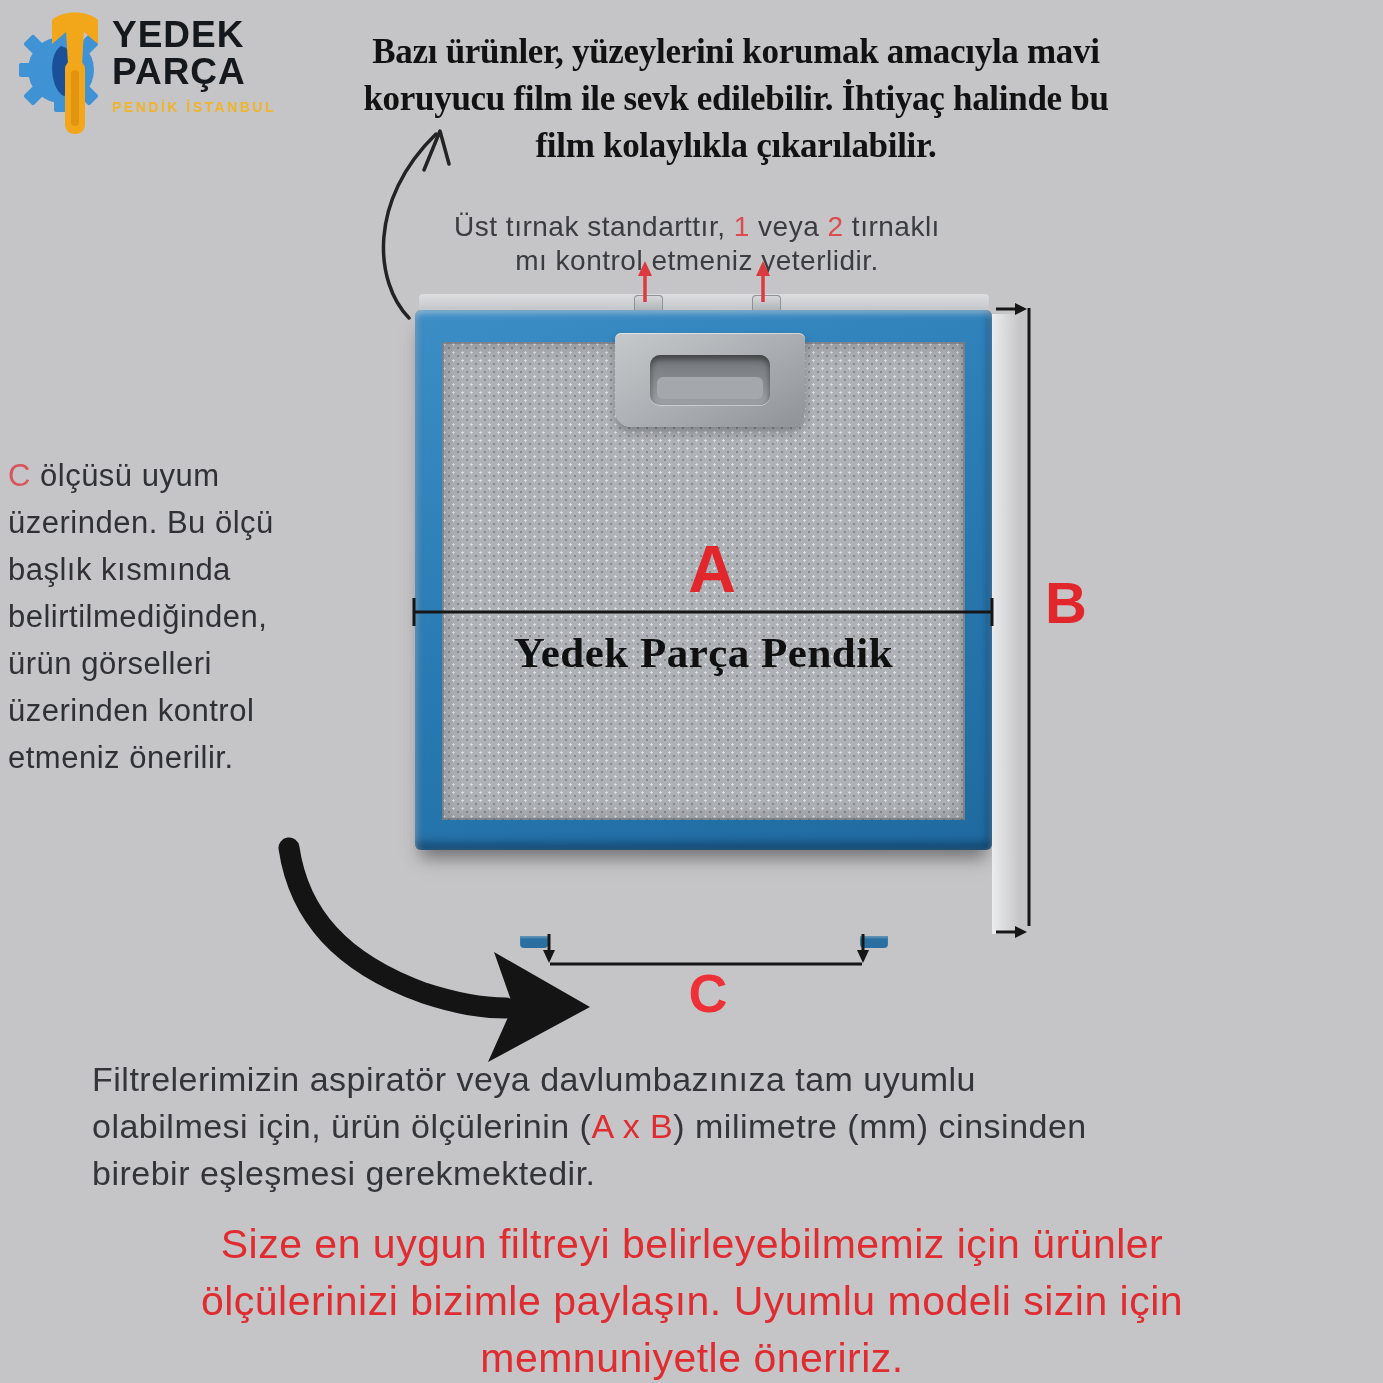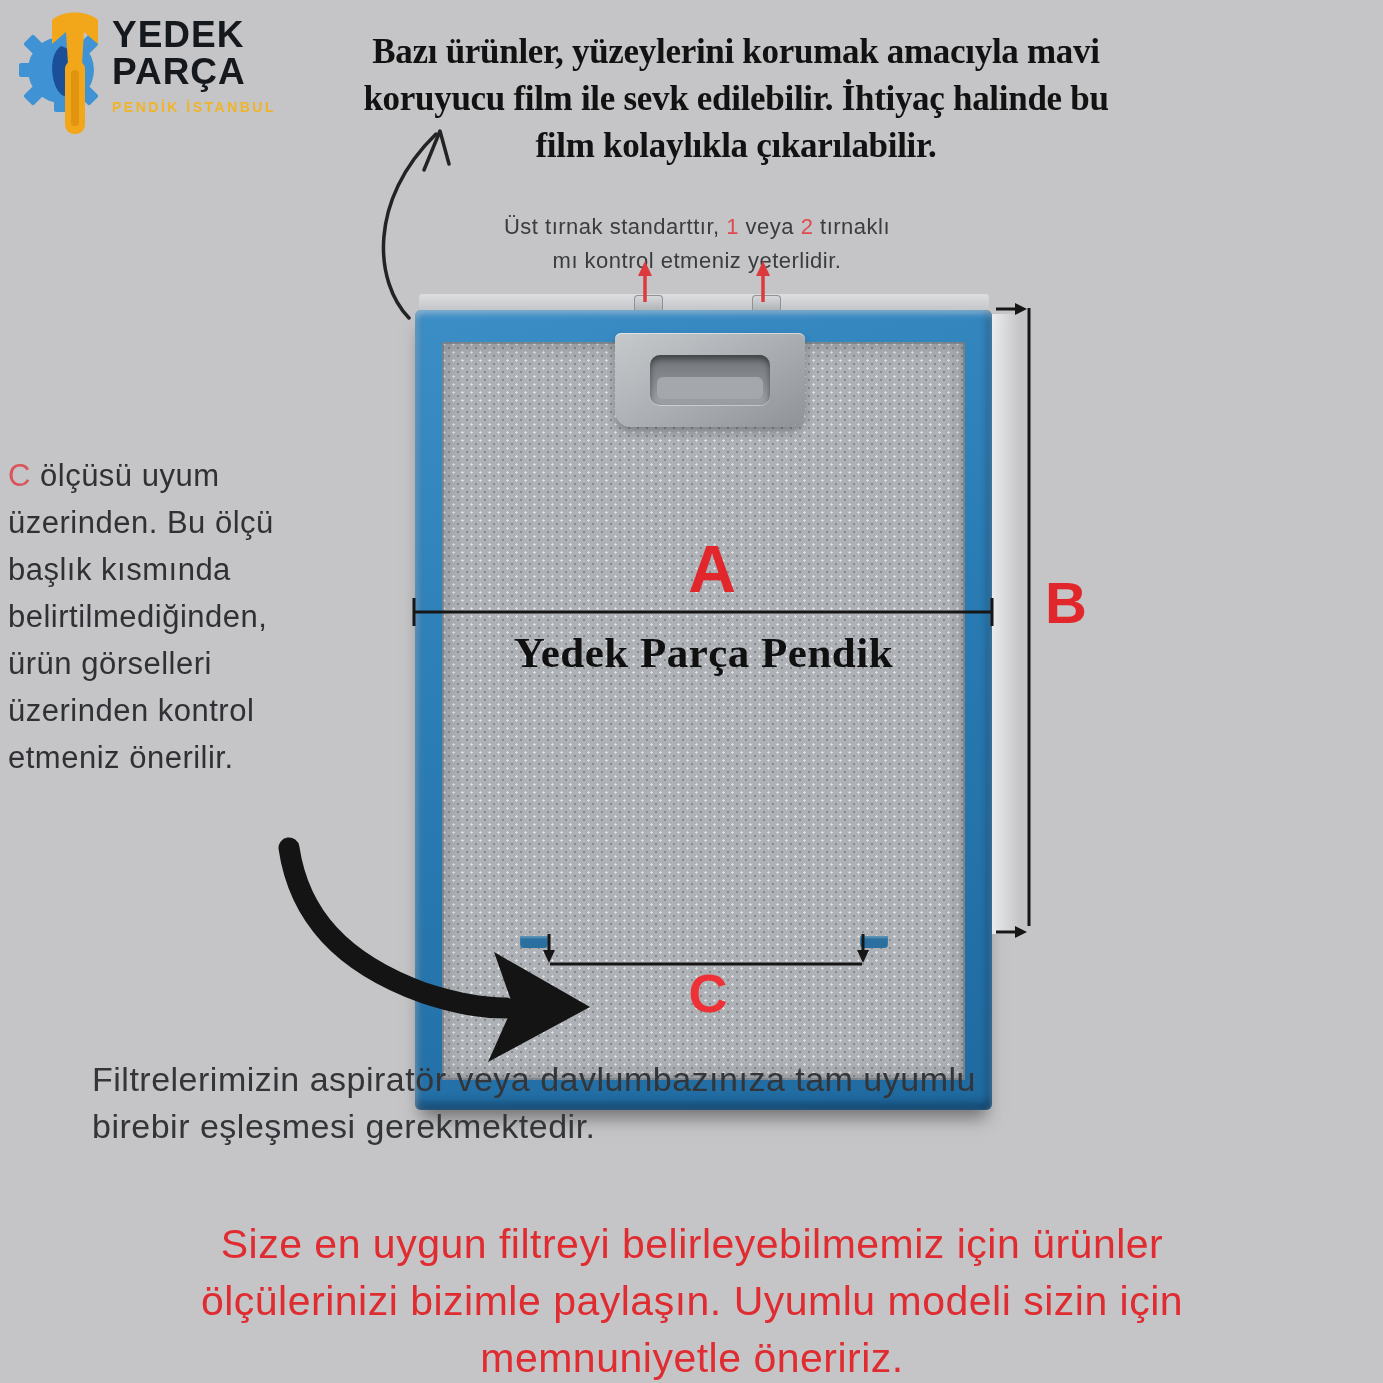--- a/index.html
+++ b/index.html
@@ -21,21 +21,21 @@
 
   
   .top-note{
     position:absolute;left:296px;top:28px;width:880px;text-align:center;
     font-size:35px;line-height:47px;color:#121212;letter-spacing:-0.3px;
   }
 
   
   .tab-note{
     position:absolute;left:437px;top:210px;width:520px;text-align:center;
-    font-size:22px;line-height:34px;color:#3a3c3f;letter-spacing:0.5px;
+    font-size:28px;line-height:34px;color:#3a3c3f;letter-spacing:0.5px;
   }
   .red-num{color:#dd4a4f;}
 
   
   .left-note{
     position:absolute;left:8px;top:452px;width:392px;
     font-size:31px;line-height:47px;color:#2f3134;letter-spacing:0.5px;
   }
   .c-red{color:#d8555c;}
 
@@ -44,21 +44,21 @@
     position:absolute;left:419px;top:294px;width:570px;height:20px;
     background:linear-gradient(#dddee0,#bfc1c4);border-radius:4px 4px 0 0;
   }
   .tab-top{
     position:absolute;top:295px;width:27px;height:16px;
     background:linear-gradient(#d6d8da,#aeb1b4);
     border:1px solid #8f9296;border-bottom:none;border-radius:4px 4px 0 0;
   }
   .tab-top.t1{left:634px;} .tab-top.t2{left:752px;}
   .frame{
-    position:absolute;left:415px;top:310px;width:577px;height:800px;border-radius:6px;
+    position:absolute;left:415px;top:310px;width:577px;height:540px;border-radius:6px;
     background:linear-gradient(160deg,#3c8ec7 0%,#2a7cb5 45%,#1f6aa0 100%);
     box-shadow:
       inset 0 4px 6px rgba(255,255,255,.35),
       inset 0 -8px 10px rgba(0,20,40,.35),
       inset 4px 0 6px rgba(255,255,255,.18),
       inset -4px 0 8px rgba(0,20,40,.25),
       0 14px 16px -6px rgba(60,60,62,.6);
   }
   .mesh{
     position:absolute;left:27px;right:27px;top:32px;bottom:30px;
@@ -235,20 +235,21 @@
       <polygon points="494,952 590,1007 488,1062 513,1006" fill="#141414"></polygon>
     </g>
   </svg>
 
   <div class="dim-label dim-a">A</div>
   <div class="dim-label dim-b">B</div>
   <div class="dim-label dim-c">C</div>
 
   <div class="fit-note">
     <div class="nowrap">Filtrelerimizin aspiratör veya davlumbazınıza tam uyumlu</div>
+    <div class="nowrap"><span>olabilmesi için, ürün ölçülerinin (</span><span class="fit-red">A x B</span><span>) milimetre (mm) cinsinden</span></div>
     <div class="nowrap">birebir eşleşmesi gerekmektedir.</div>
   </div>
 
   <div class="cta-note">
     <div class="nowrap">Size en uygun filtreyi belirleyebilmemiz için ürünler</div>
     <div class="nowrap">ölçülerinizi bizimle paylaşın. Uyumlu modeli sizin için</div>
     <div class="nowrap">memnuniyetle öneririz.</div>
   </div>
 
 </div>

